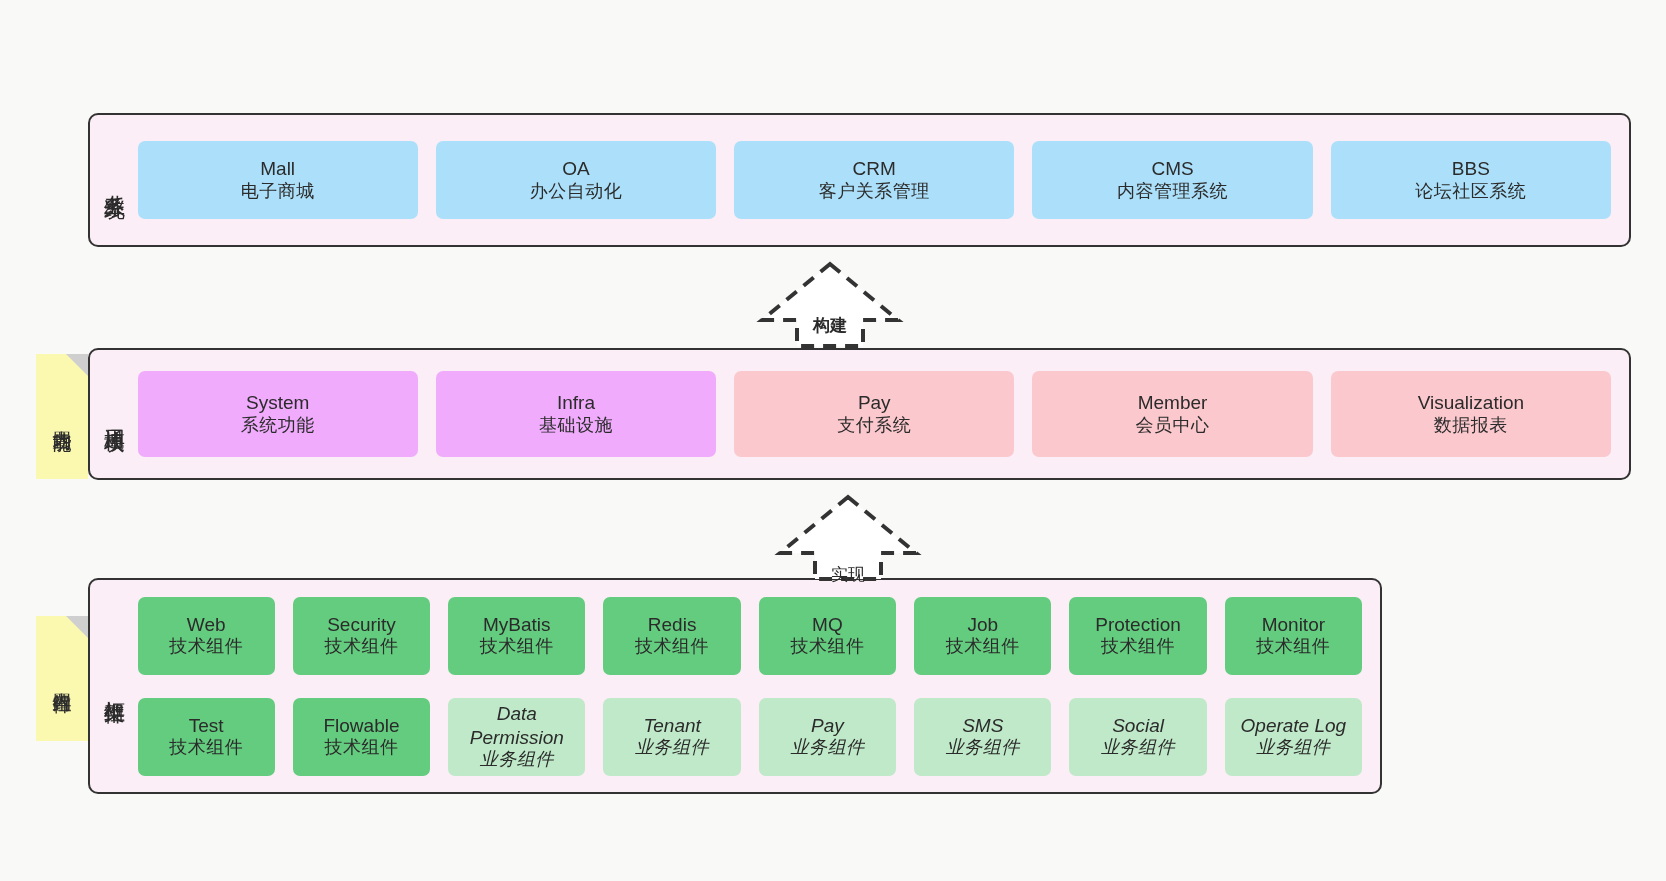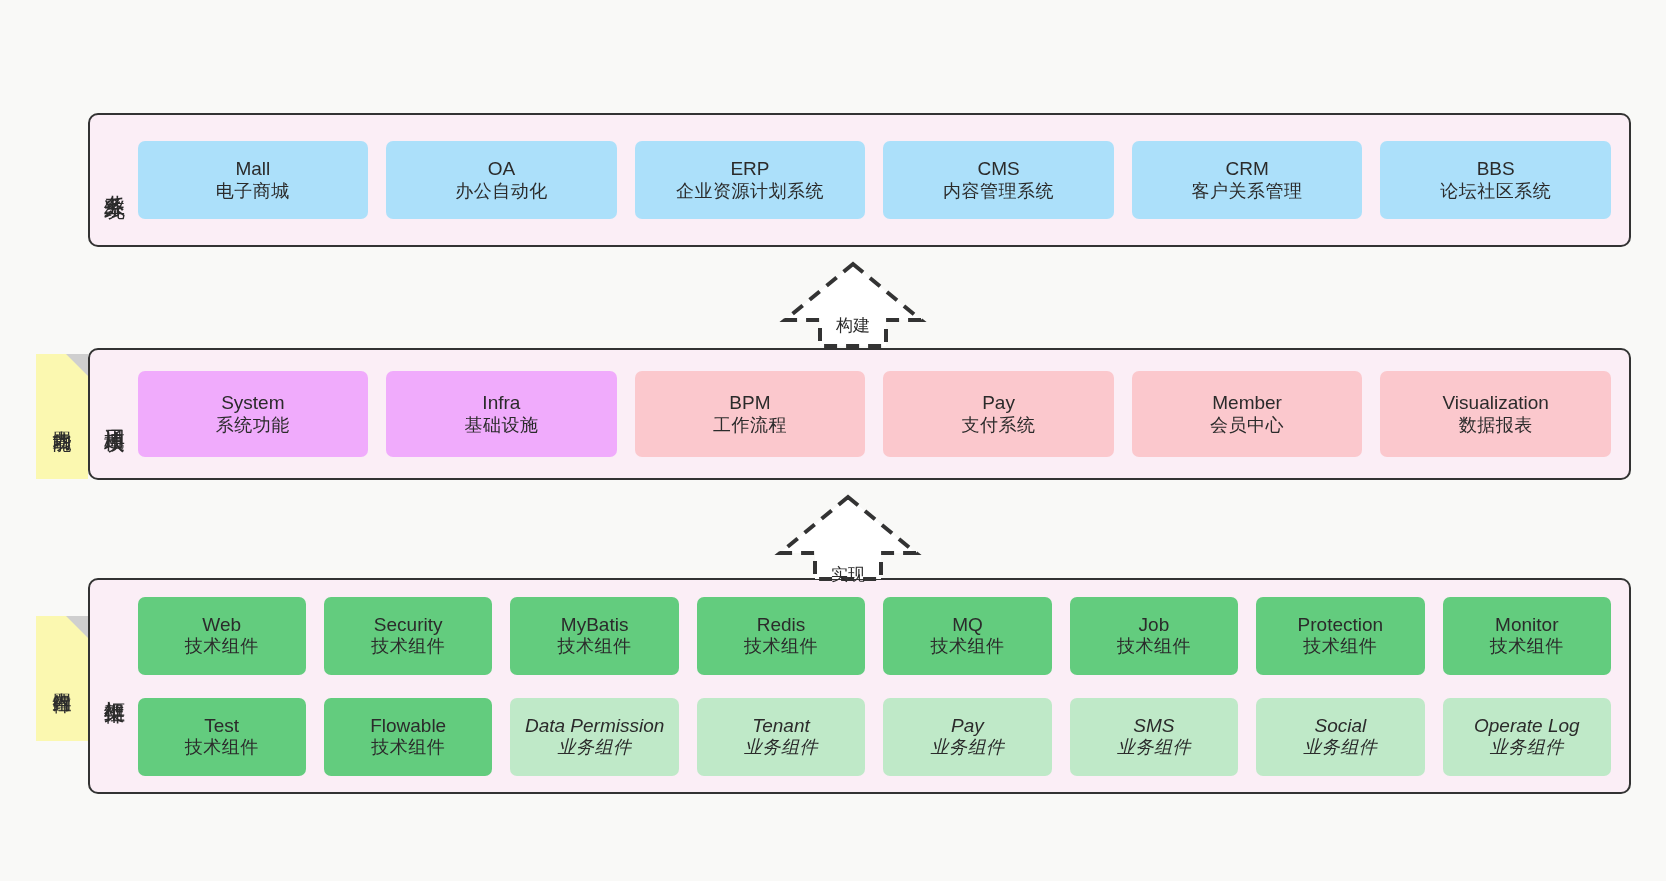--- a/index.html
+++ b/index.html
@@ -157,40 +157,36 @@
       <div class="row">
         <div class="node h-biz c-blue">
           <span class="t-en">Mall</span>
           <span class="t-cn">电子商城</span>
         </div>
         <div class="node h-biz c-blue">
           <span class="t-en">OA</span>
           <span class="t-cn">办公自动化</span>
         </div>
         <div class="node h-biz c-blue">
-          <span class="t-en">ERP</span>
-          <span class="t-cn">企业资源计划系统</span>
+          <span class="t-en">CRM</span>
+          <span class="t-cn">客户关系管理</span>
         </div>
         <div class="node h-biz c-blue">
           <span class="t-en">CMS</span>
           <span class="t-cn">内容管理系统</span>
         </div>
         <div class="node h-biz c-blue">
-          <span class="t-en">CRM</span>
-          <span class="t-cn">客户关系管理</span>
-        </div>
-        <div class="node h-biz c-blue">
           <span class="t-en">BBS</span>
           <span class="t-cn">论坛社区系统</span>
         </div>
       </div>
     </div>
   </div>
 
-  <div class="arrow-wrap" style="left:773px; top:262px; width:160px; height:86px;">
+  <div class="arrow-wrap" style="left:750px; top:262px; width:160px; height:86px;font-weight:bold;">
     <svg width="160" height="86" viewBox="0 0 160 86" aria-hidden="true">
       <path d="M 80 2 L 148 58 L 113 58 L 113 84 L 47 84 L 47 58 L 12 58 Z" fill="#ffffff" stroke="#333333" stroke-width="4" stroke-dasharray="13 9" stroke-linejoin="miter"></path>
     </svg>
     <div class="arrow-label" style="bottom:auto; top:52px;">构建</div>
   </div>
 
   <div class="note" style="left:36px; top:354px; width:52px; height:125px;">
     <span class="note-text">内置功能</span>
     <span class="note-fold"></span>
   </div>
@@ -201,24 +197,20 @@
       <div class="row">
         <div class="node h-mod c-red">
           <span class="t-en">System</span>
           <span class="t-cn">系统功能</span>
         </div>
         <div class="node h-mod c-red">
           <span class="t-en">Infra</span>
           <span class="t-cn">基础设施</span>
         </div>
         <div class="node h-mod c-pink">
-          <span class="t-en">BPM</span>
-          <span class="t-cn">工作流程</span>
-        </div>
-        <div class="node h-mod c-pink">
           <span class="t-en">Pay</span>
           <span class="t-cn">支付系统</span>
         </div>
         <div class="node h-mod c-pink">
           <span class="t-en">Member</span>
           <span class="t-cn">会员中心</span>
         </div>
         <div class="node h-mod c-pink">
           <span class="t-en">Visualization</span>
           <span class="t-cn">数据报表</span>
@@ -232,21 +224,21 @@
       <path d="M 80 2 L 148 58 L 113 58 L 113 84 L 47 84 L 47 58 L 12 58 Z" fill="#ffffff" stroke="#333333" stroke-width="4" stroke-dasharray="13 9" stroke-linejoin="miter"></path>
     </svg>
     <div class="arrow-label" style="bottom:auto; top:68px;">实现</div>
   </div>
 
   <div class="note" style="left:36px; top:616px; width:52px; height:125px;">
     <span class="note-text">内置组件</span>
     <span class="note-fold"></span>
   </div>
 
-  <div class="layer" id="layer-2" style="left:88px; top:578px; width:1543px; height:216px;">
+  <div class="layer" id="layer-2" style="left:88px; top:578px; width:1294px; height:216px;">
     <div class="layer-caption">框架组件</div>
     <div class="layer-body">
 
       <div class="row">
         <div class="node h-comp c-green">
           <span class="t-en">Web</span>
           <span class="t-cn">技术组件</span>
         </div>
         <div class="node h-comp c-green">
           <span class="t-en">Security</span>

